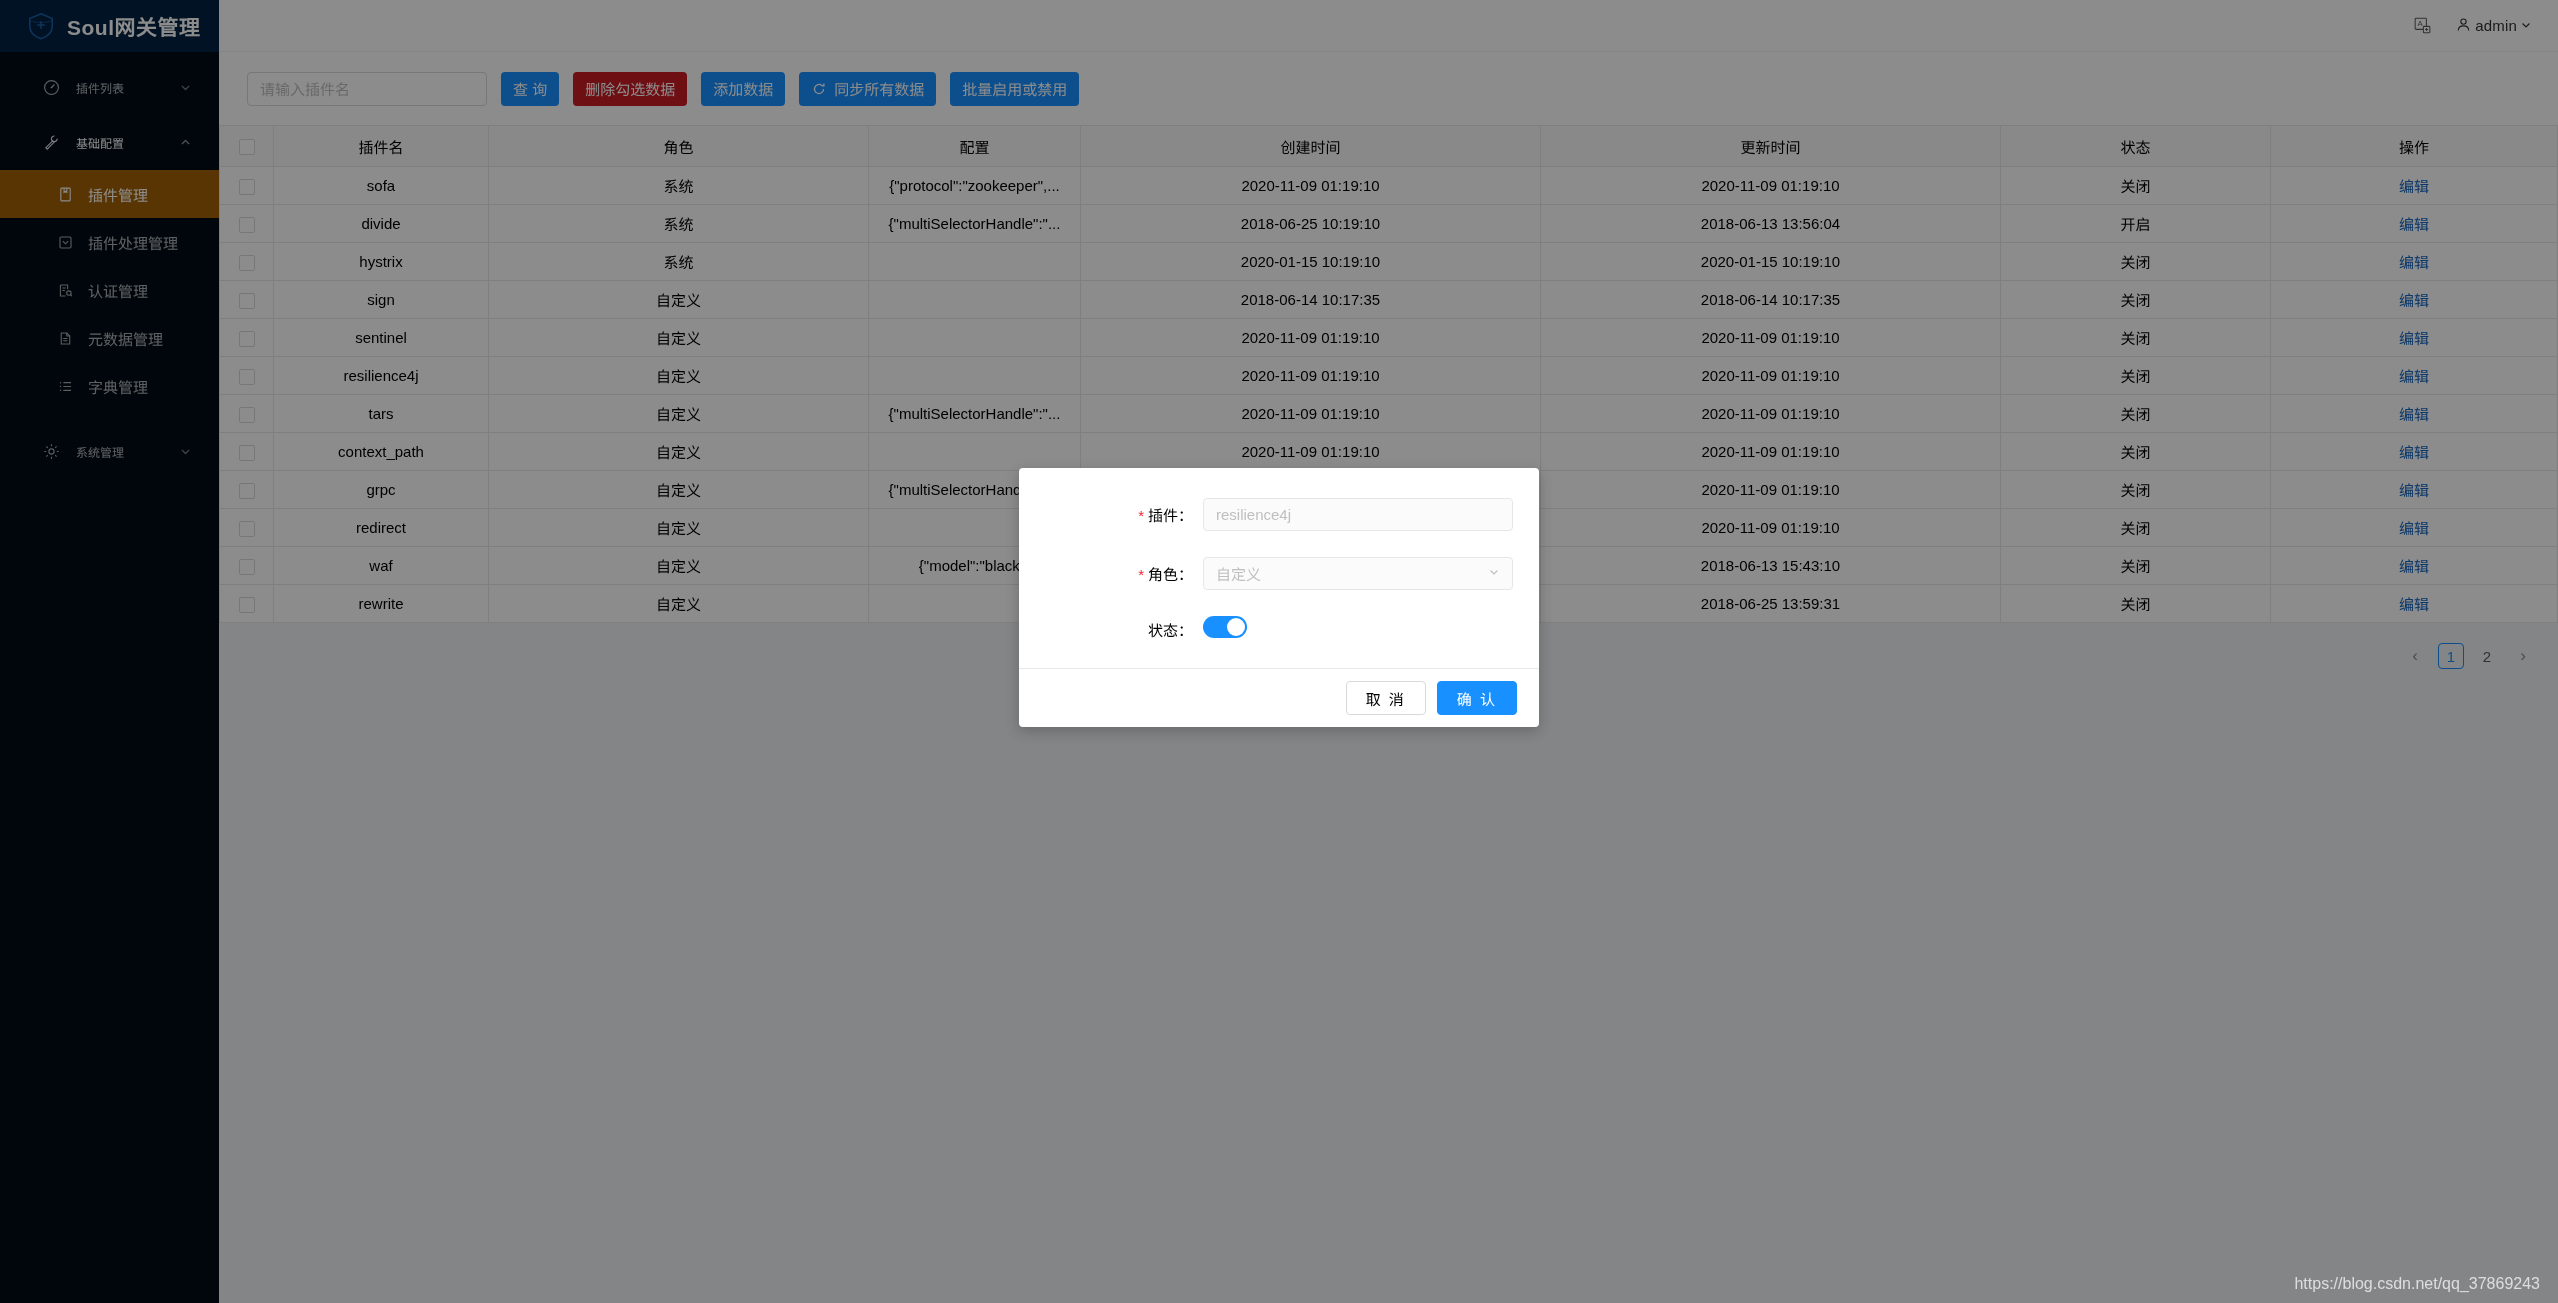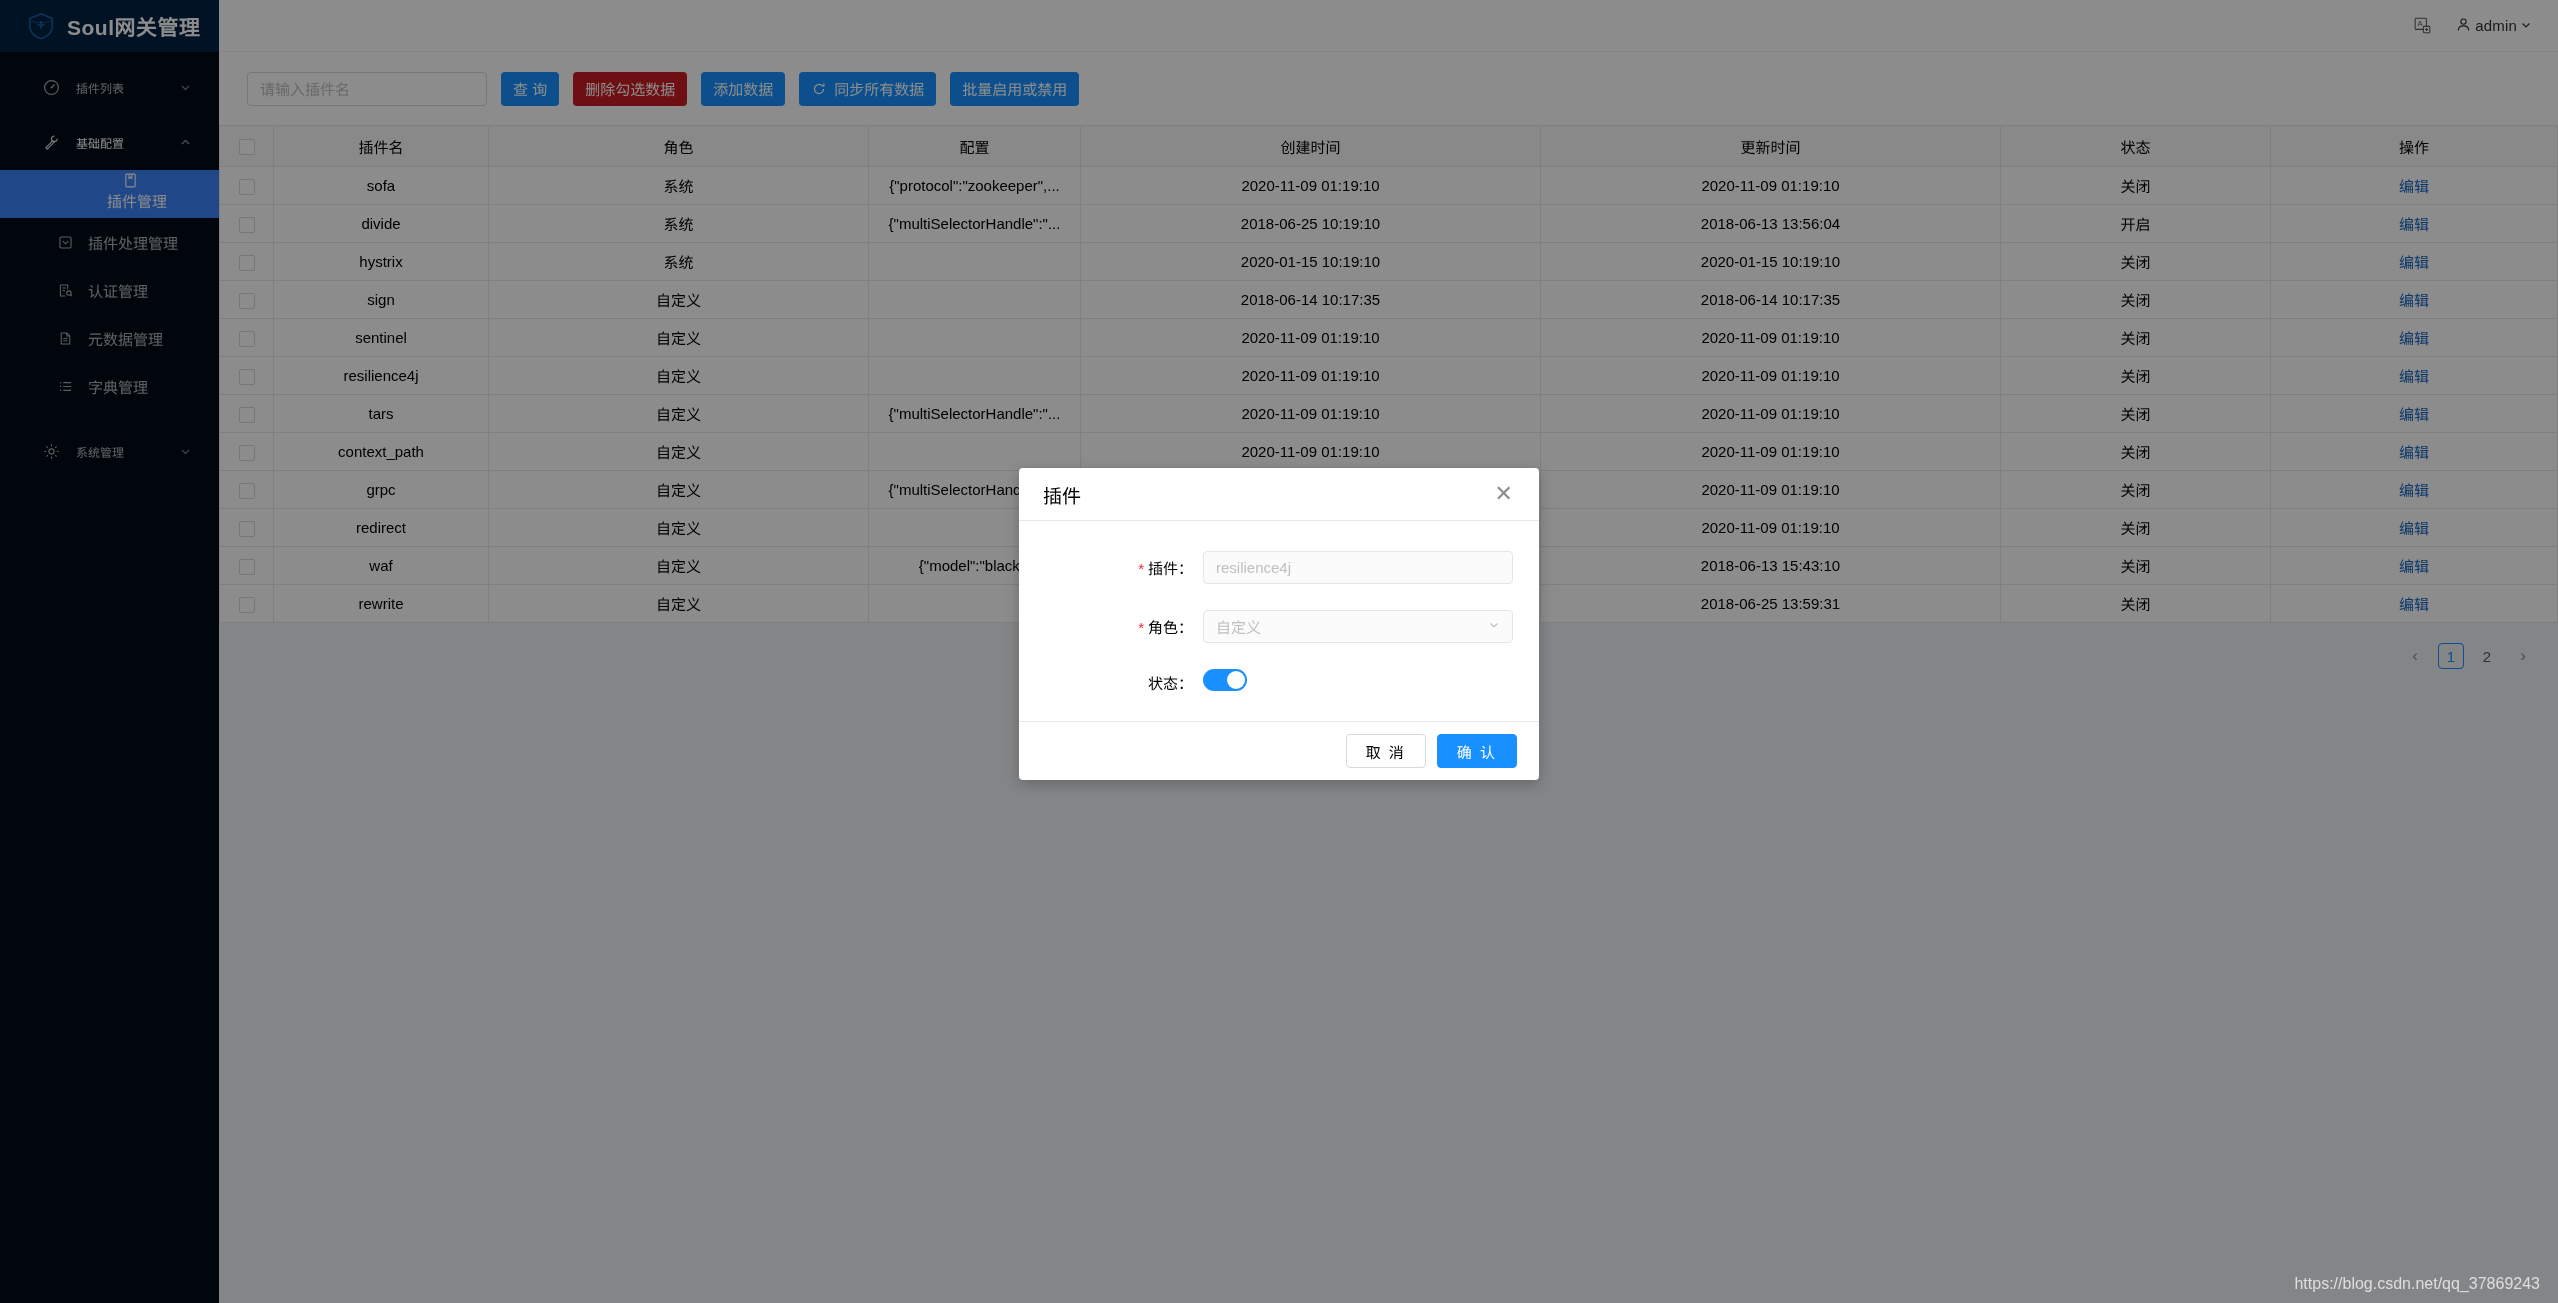--- a/index.html
+++ b/index.html
@@ -90,23 +90,22 @@
     cursor: pointer;
     white-space: nowrap;
   }
   .submenu-item .s-ico {
     width: 20px; height: 20px;
     margin-right: 13px;
     display: inline-flex; align-items: center; justify-content: center;
     flex: 0 0 20px;
   }
   .submenu-item.selected {
-    background: #3b82f6;
+    background: #a16207;
     color: #ffffff;
-    flex-direction: column;
   }
   .menu-sep { height: 14px; }
 
   
   #main {
     flex: 1;
     display: flex;
     flex-direction: column;
     min-width: 0;
     position: relative;
@@ -710,24 +709,20 @@
         <span class="pg-btn">2</span>
         <span class="pg-btn pg-arrow">›</span>
       </div>
 
     </div>
   </div>
 
   <div id="backdrop"></div>
 
   <div id="modal">
-    <div id="modal-header">
-      <span id="modal-title">插件</span>
-      <span id="modal-close">✕</span>
-    </div>
 
     <div id="modal-body">
 
       <div class="form-row">
         <div class="form-label">
           <span class="req-star">*</span><span>插件：</span>
         </div>
         <div class="form-field">
           <div class="fi">resilience4j</div>
         </div>

